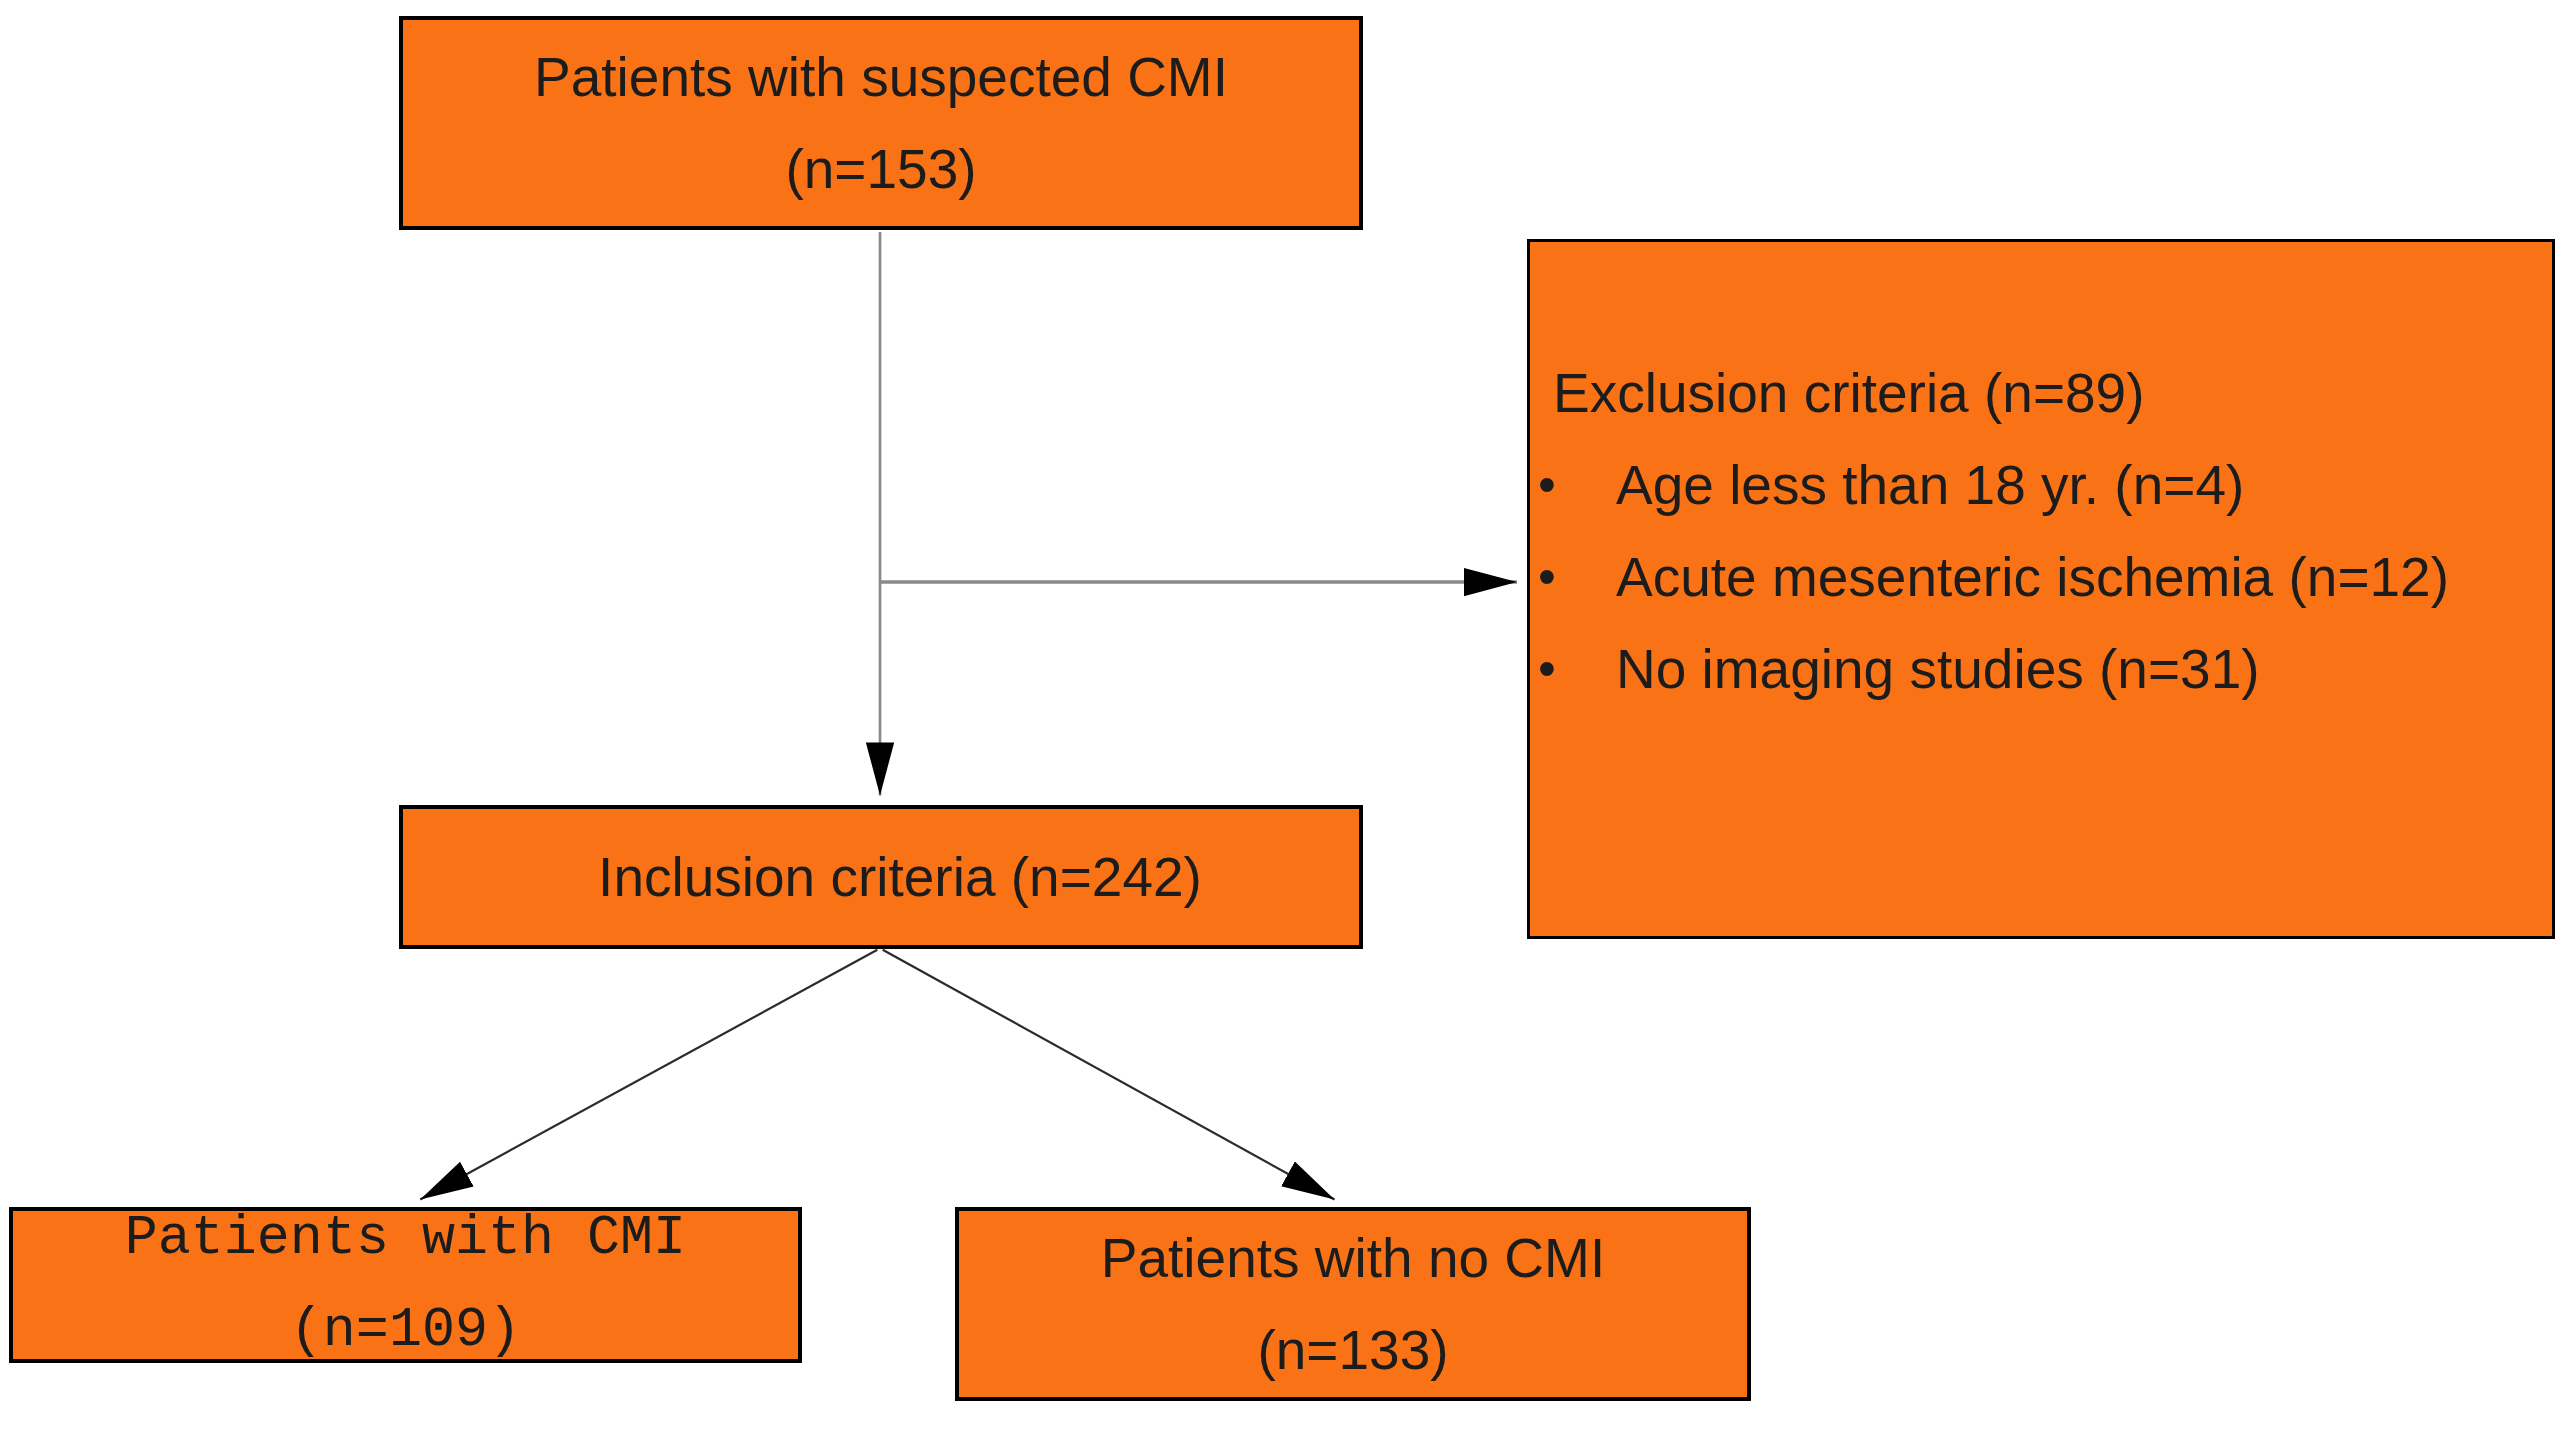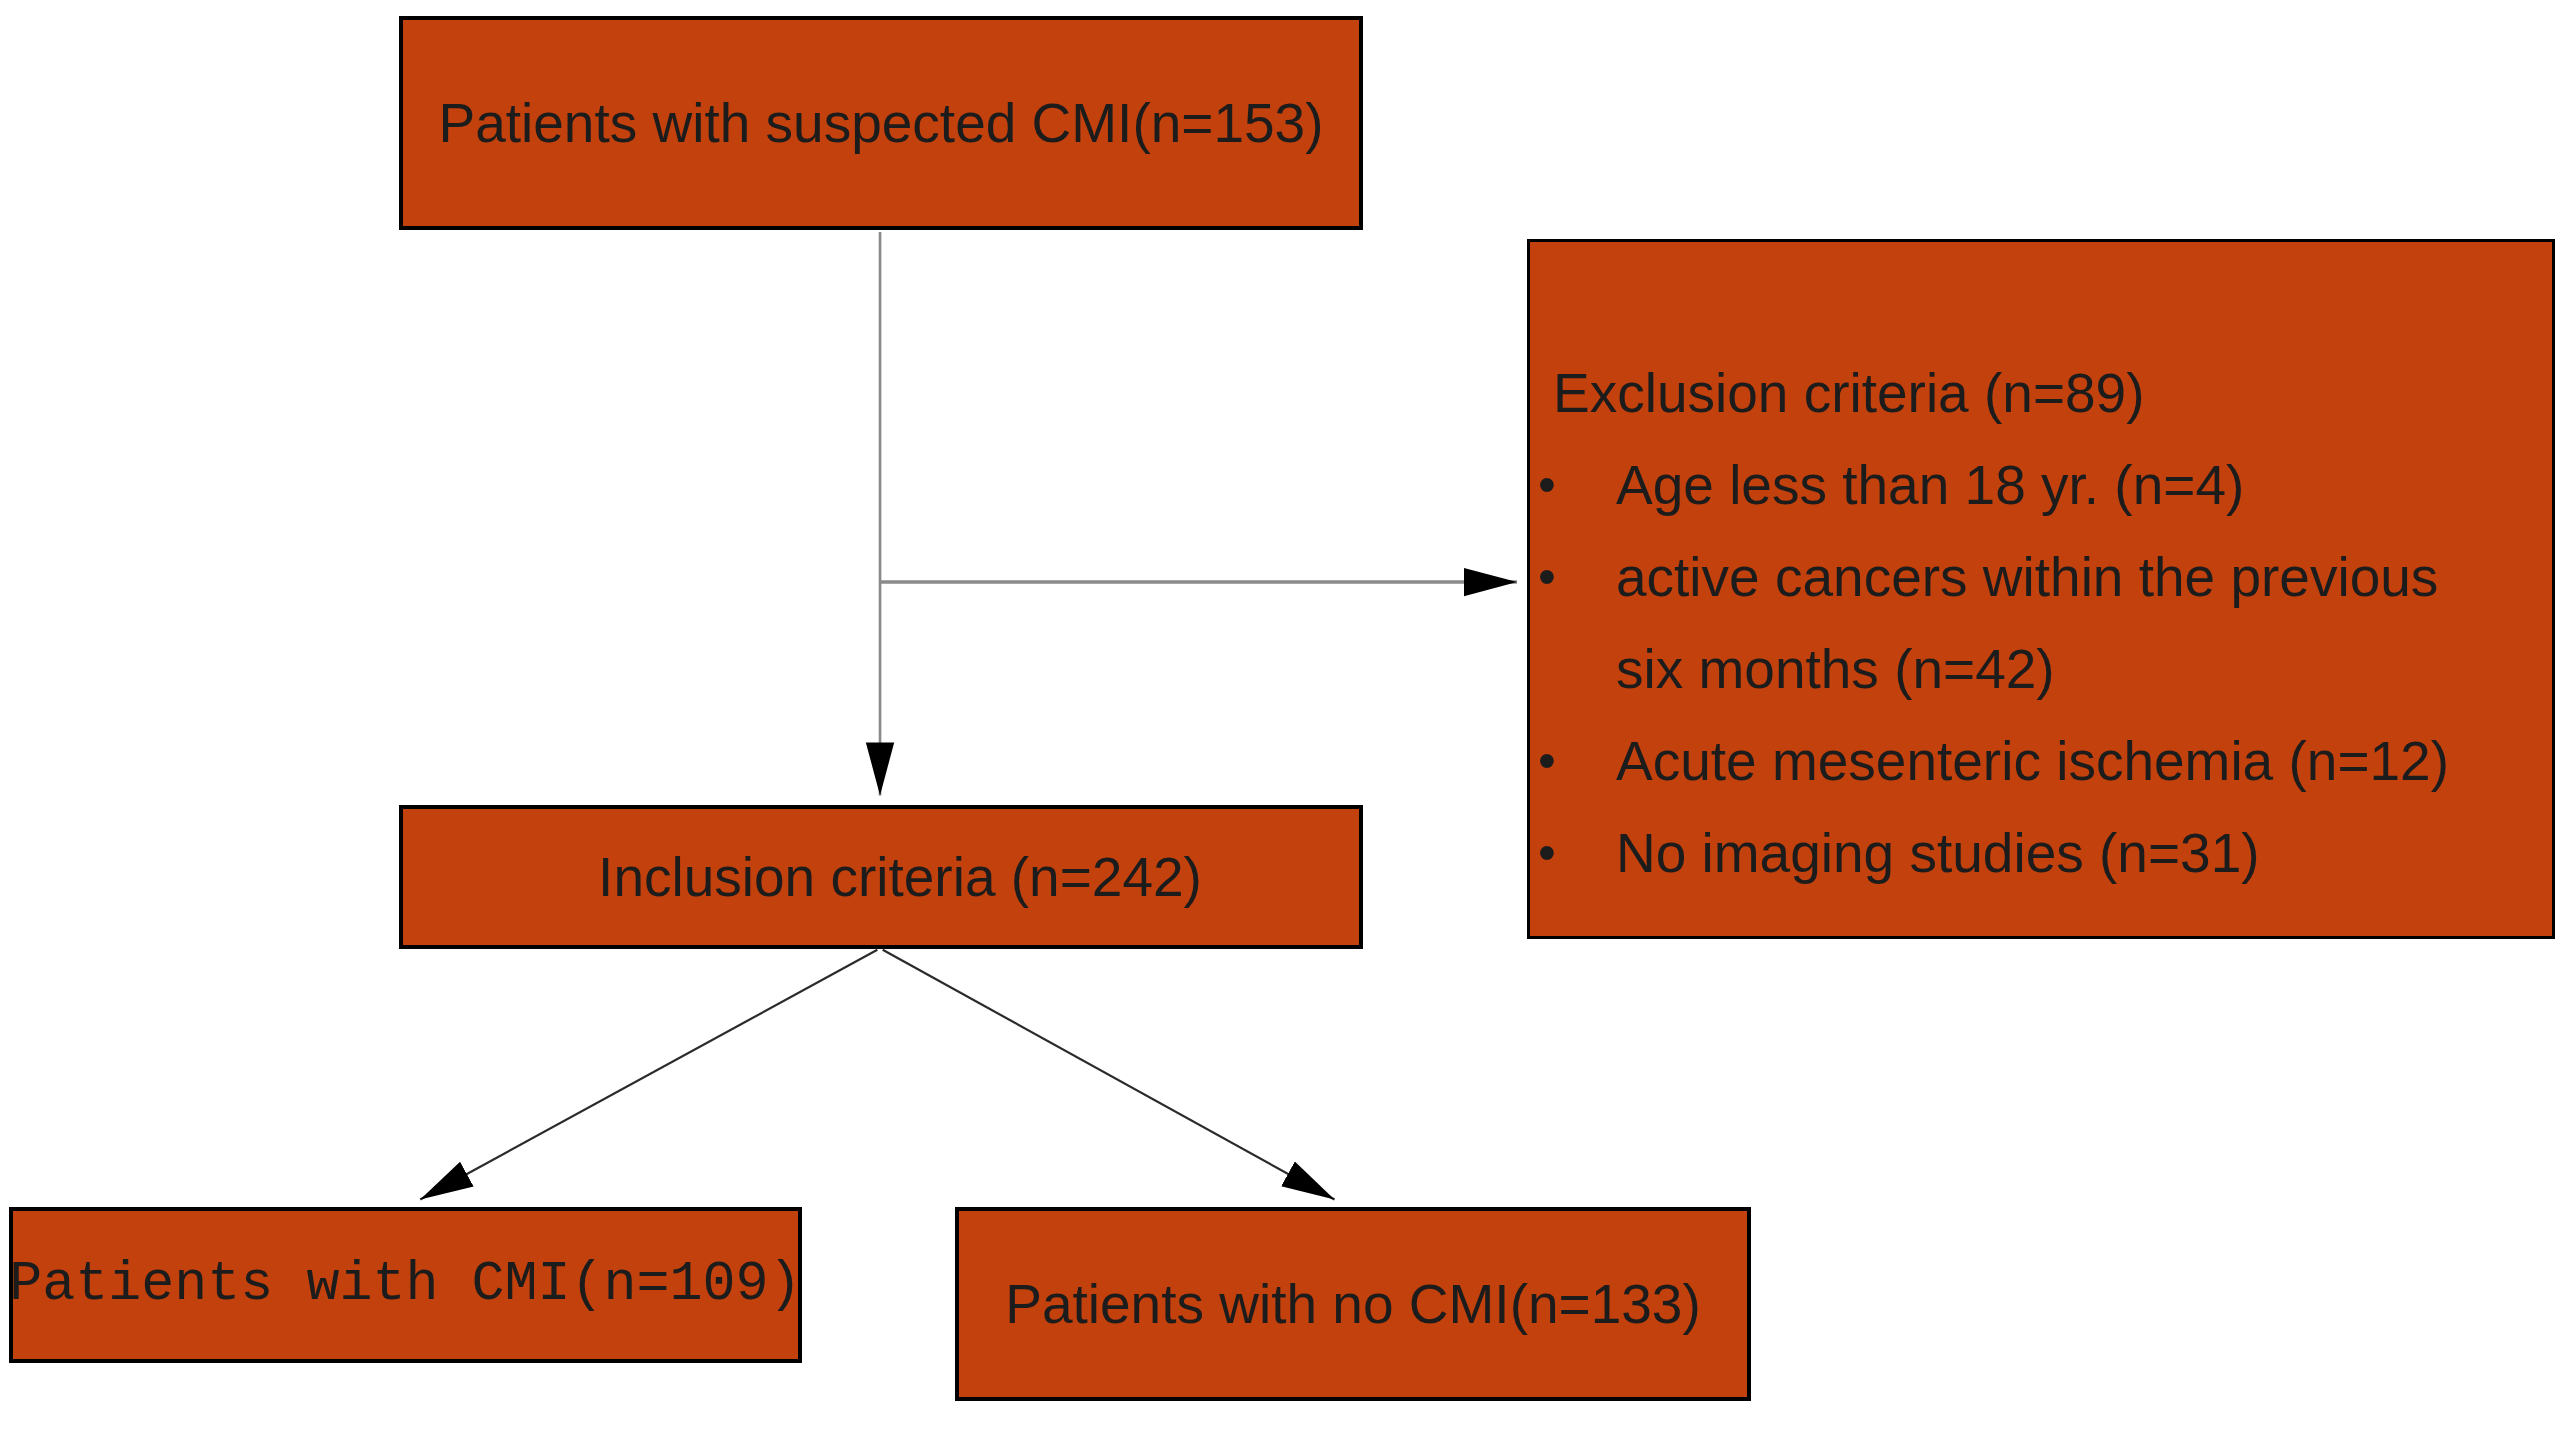--- a/index.html
+++ b/index.html
@@ -7,24 +7,24 @@
     position:relative;
     width:2576px;height:1437px;
     background:#ffffff;
     font-family:"Liberation Sans","DejaVu Sans",sans-serif;
     color:#1c1c1c;
     overflow:hidden;
   }
   #connectors{position:absolute;left:0;top:0;width:2576px;height:1437px;}
   .box{
     position:absolute;
-    background:#c2410c;
+    background:#f97316;
     border:4.4px solid #000000;
     box-sizing:border-box;
-    display:flex;flex-direction:row;
+    display:flex;flex-direction:column;
     justify-content:center;align-items:center;
     text-align:center;
     font-size:55px;line-height:92px;
     white-space:nowrap;
   }
   .box-suspected{left:399px;top:16px;width:964px;height:214px;}
   .box-inclusion{left:399px;top:805px;width:964px;height:144px;padding-left:38px;}
   .box-with-cmi{left:8.9px;top:1207px;width:793px;height:156px;font-family:Liberation Mono, monospace;}
   .box-no-cmi{left:955px;top:1207px;width:796px;height:194px;}
   .box-exclusion{
@@ -72,21 +72,20 @@
 
   <div class="box box-suspected">
     <div>Patients with suspected CMI</div>
     <div>(n=153)</div>
   </div>
 
   <div class="box box-exclusion">
     <div>Exclusion criteria (n=89)</div>
     <ul>
       <li>Age less than 18 yr. (n=4)</li>
-      <li>active cancers within the previous six months (n=42)</li>
       <li>Acute mesenteric ischemia (n=12)</li>
       <li>No imaging studies (n=31)</li>
     </ul>
   </div>
 
   <div class="box box-inclusion">
     <div>Inclusion criteria (n=242)</div>
   </div>
 
   <div class="box box-with-cmi">

